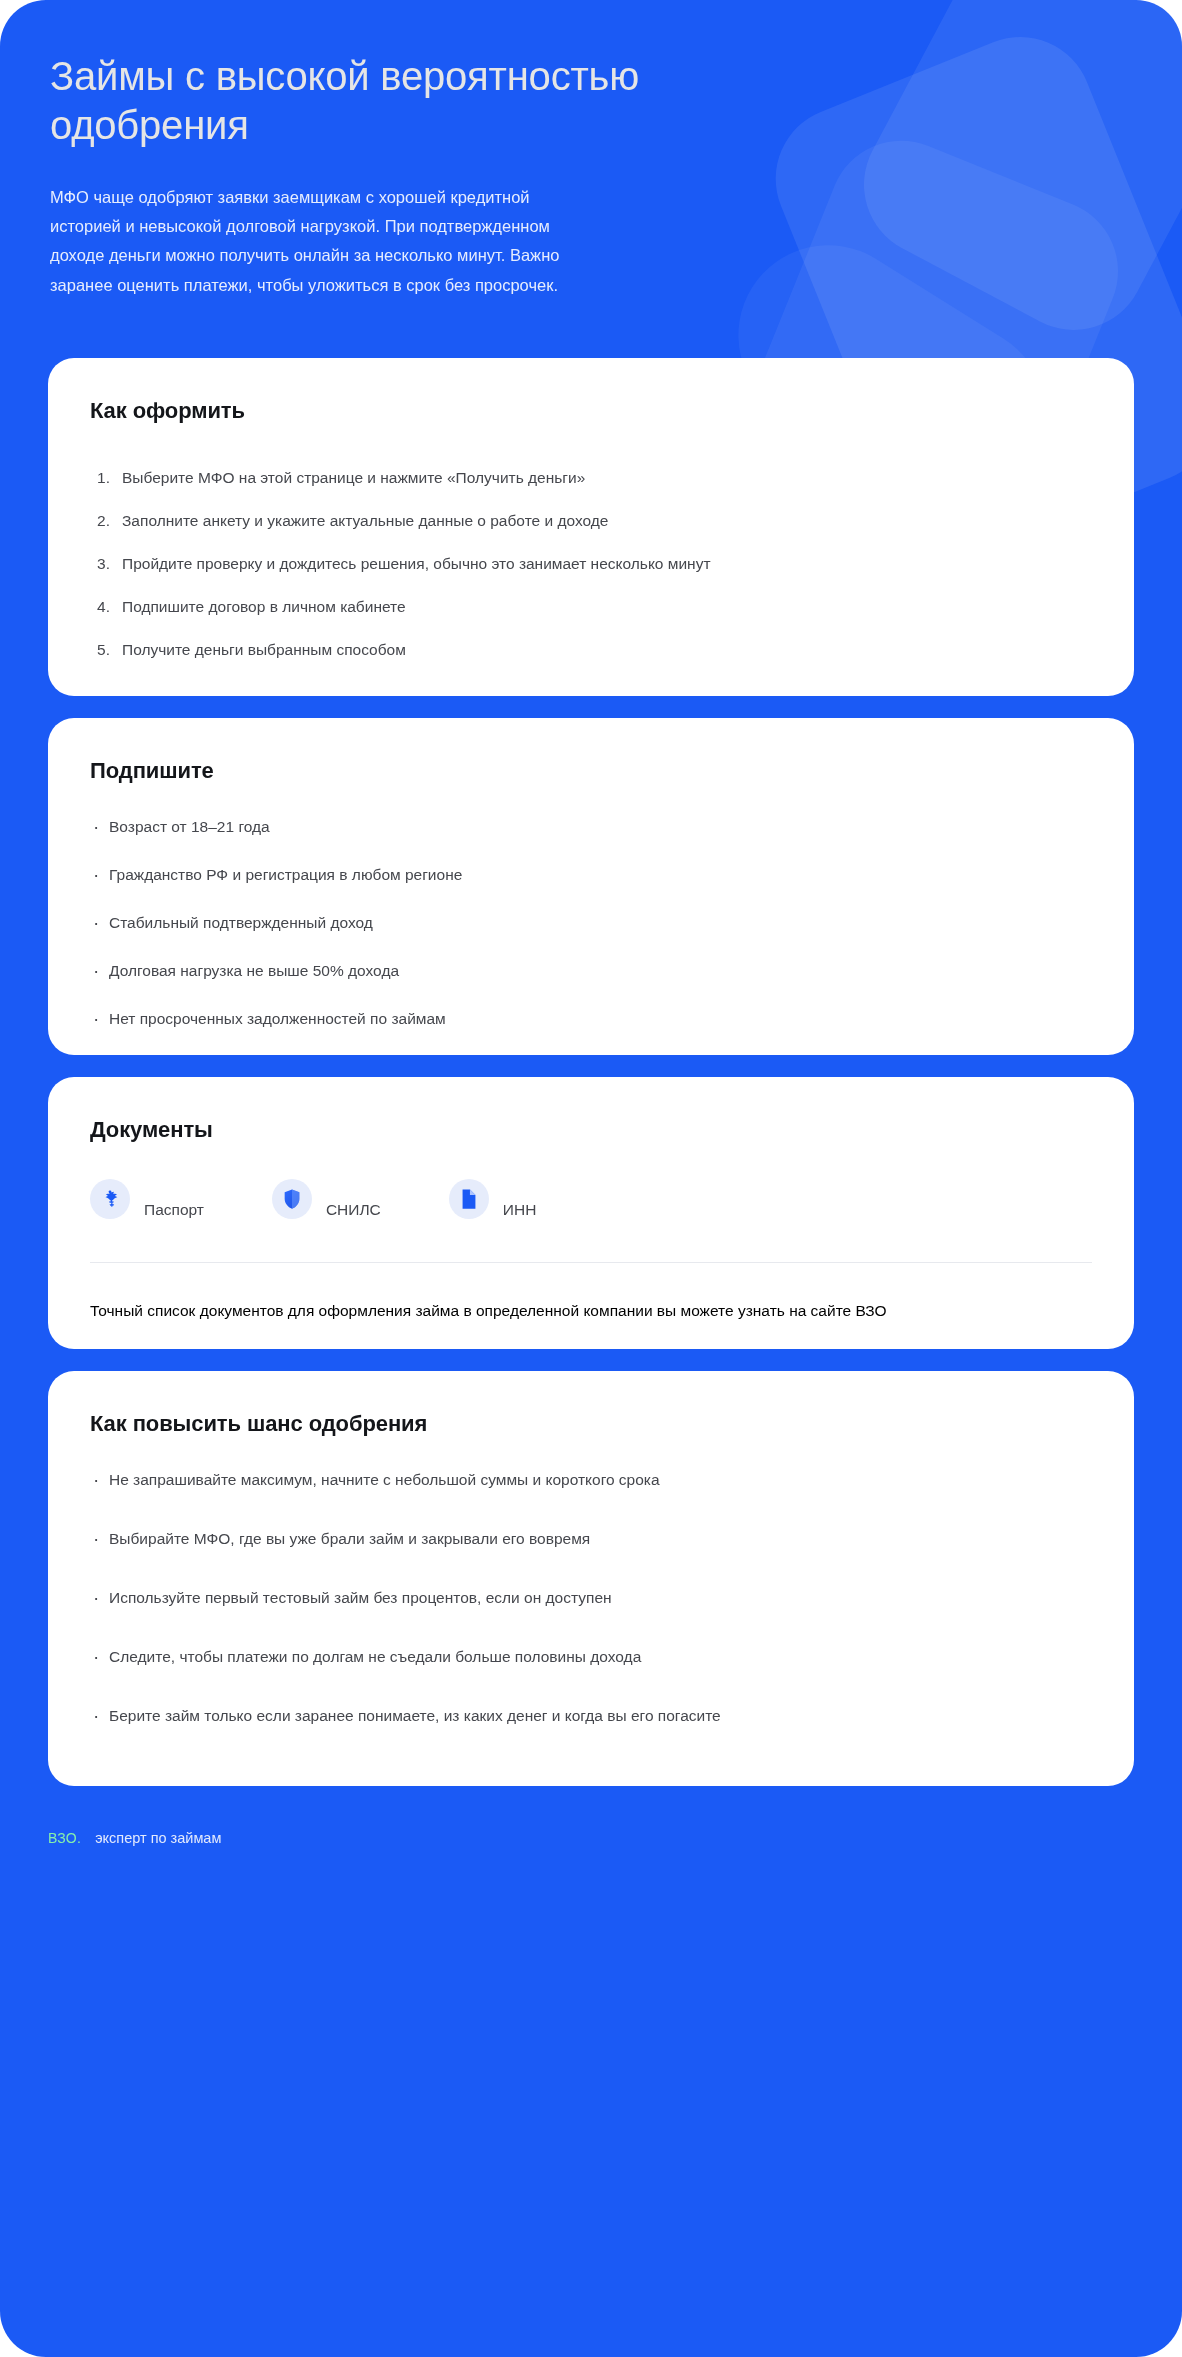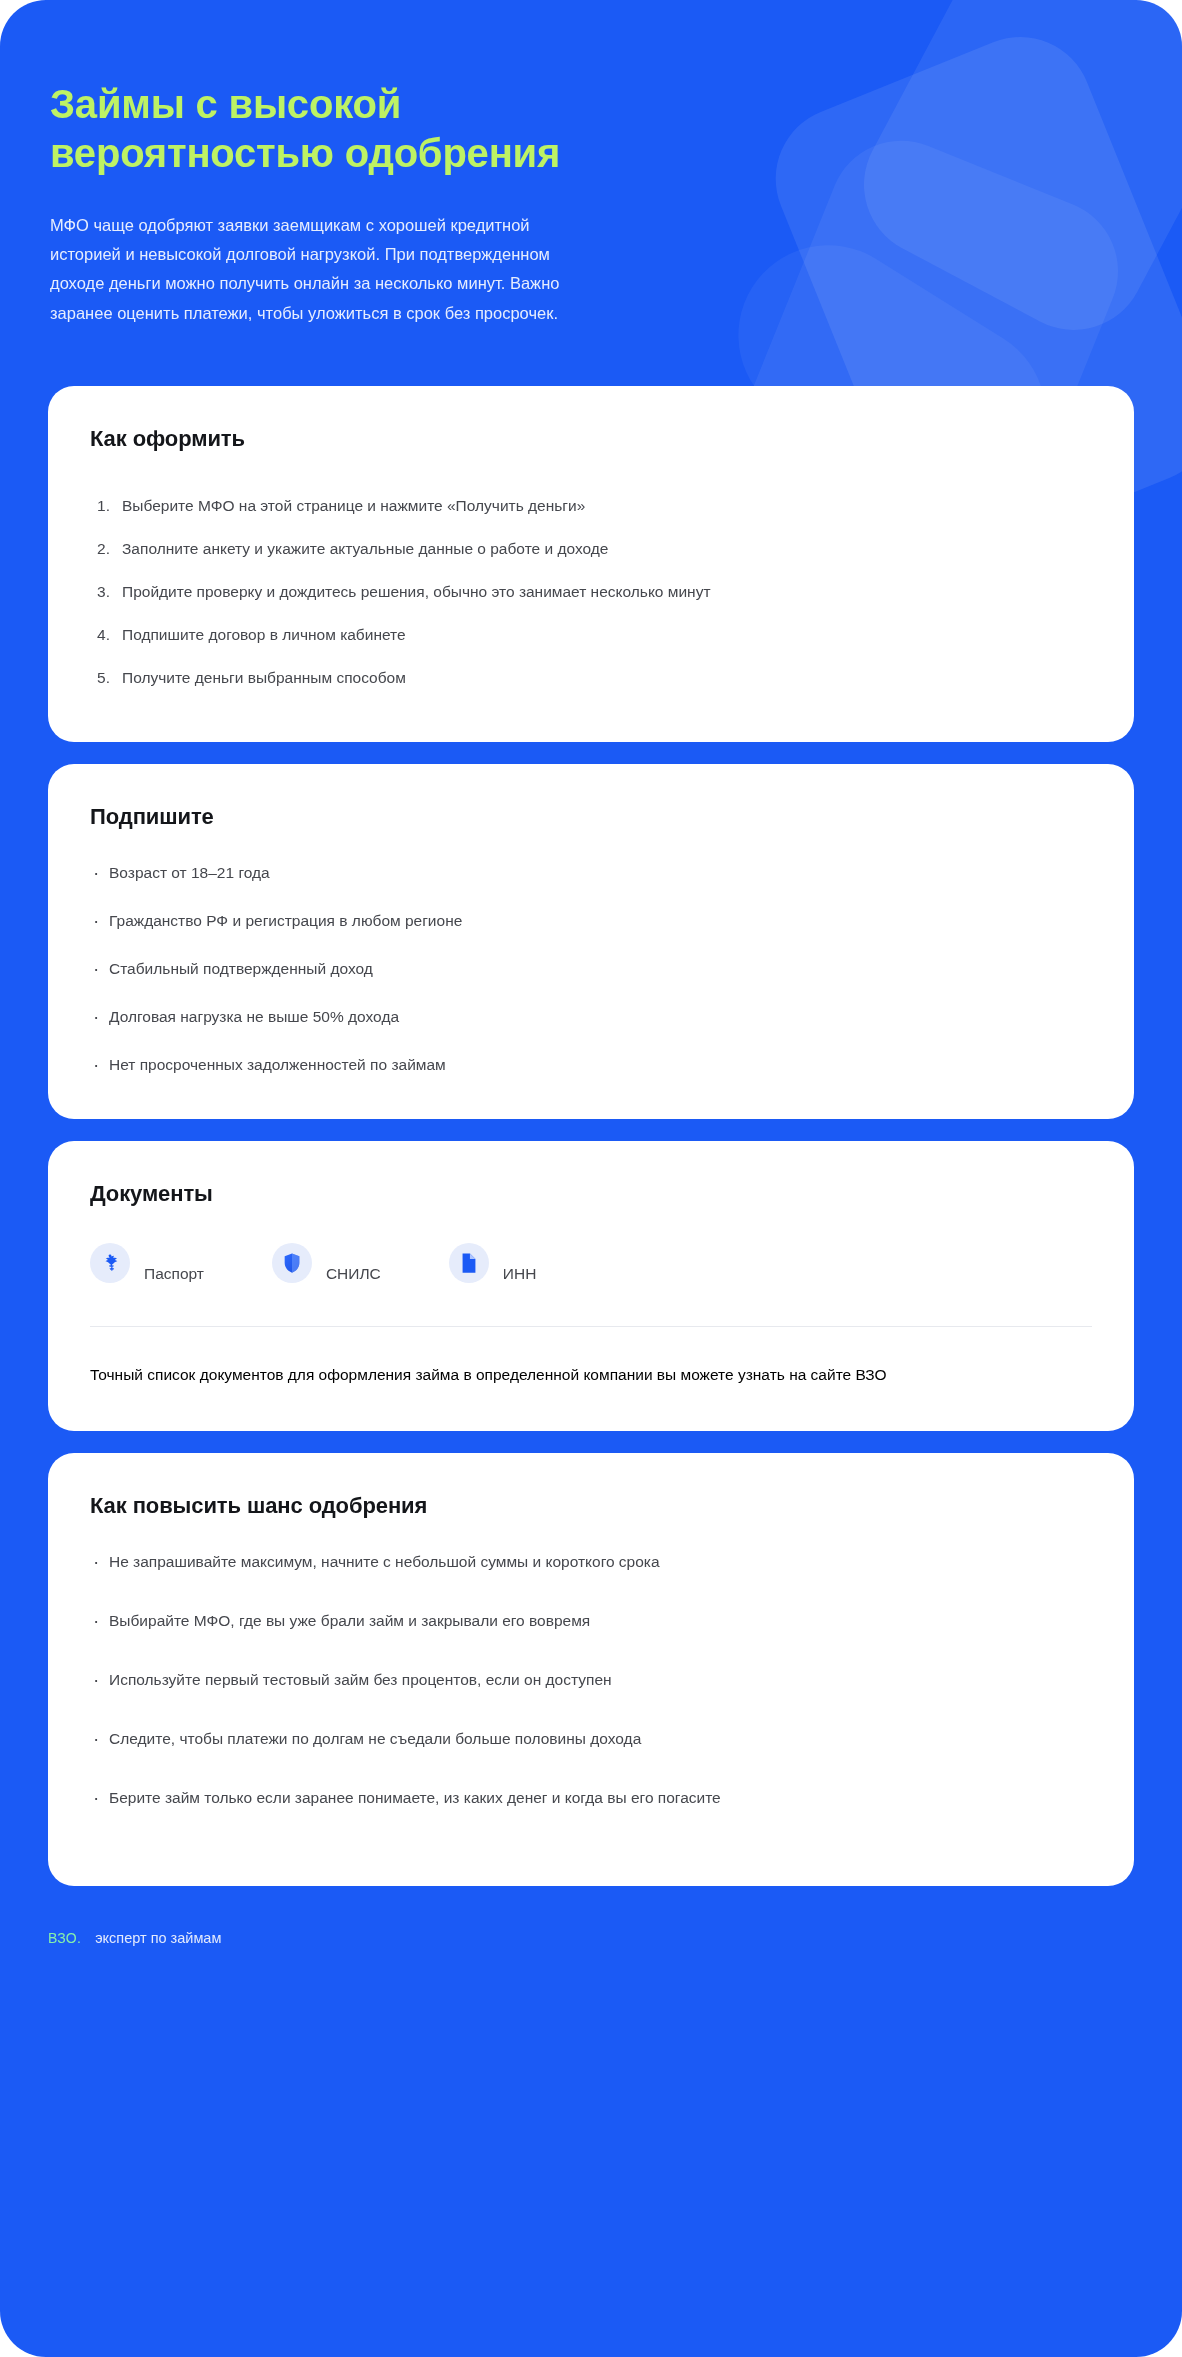--- a/index.html
+++ b/index.html
@@ -57,27 +57,26 @@
     border-radius: 90px;
   }
 
   
   .header {
     position: relative;
     z-index: 2;
     padding: 52px 52px 0 50px;
   }
   .hero-title {
-    color: #bef264;
+    color: #e5e5e5;
     font-size: 40px;
     line-height: 1.22;
-    font-weight: 700;
+    font-weight: 400;
     letter-spacing: -0.2px;
     max-width: 640px;
-    margin-top: 28px;
   }
   .hero-sub {
     margin-top: 33px;
     color: #E6EDFE;
     font-size: 16.5px;
     line-height: 1.78;
     font-weight: 400;
     max-width: 520px;
   }
 
@@ -87,21 +86,21 @@
     z-index: 2;
     padding: 0 48px;
     margin-top: 58px;
     display: flex;
     flex-direction: column;
     gap: 22px;
   }
   .card {
     background: #ffffff;
     border-radius: 26px;
-    padding: 40px 42px 42px 42px;
+    padding: 40px 42px 24px 42px;
   }
   .card-title {
     font-size: 22px;
     font-weight: 700;
     color: #14161A;
     letter-spacing: -0.1px;
   }
 
   
   ol.steps {

